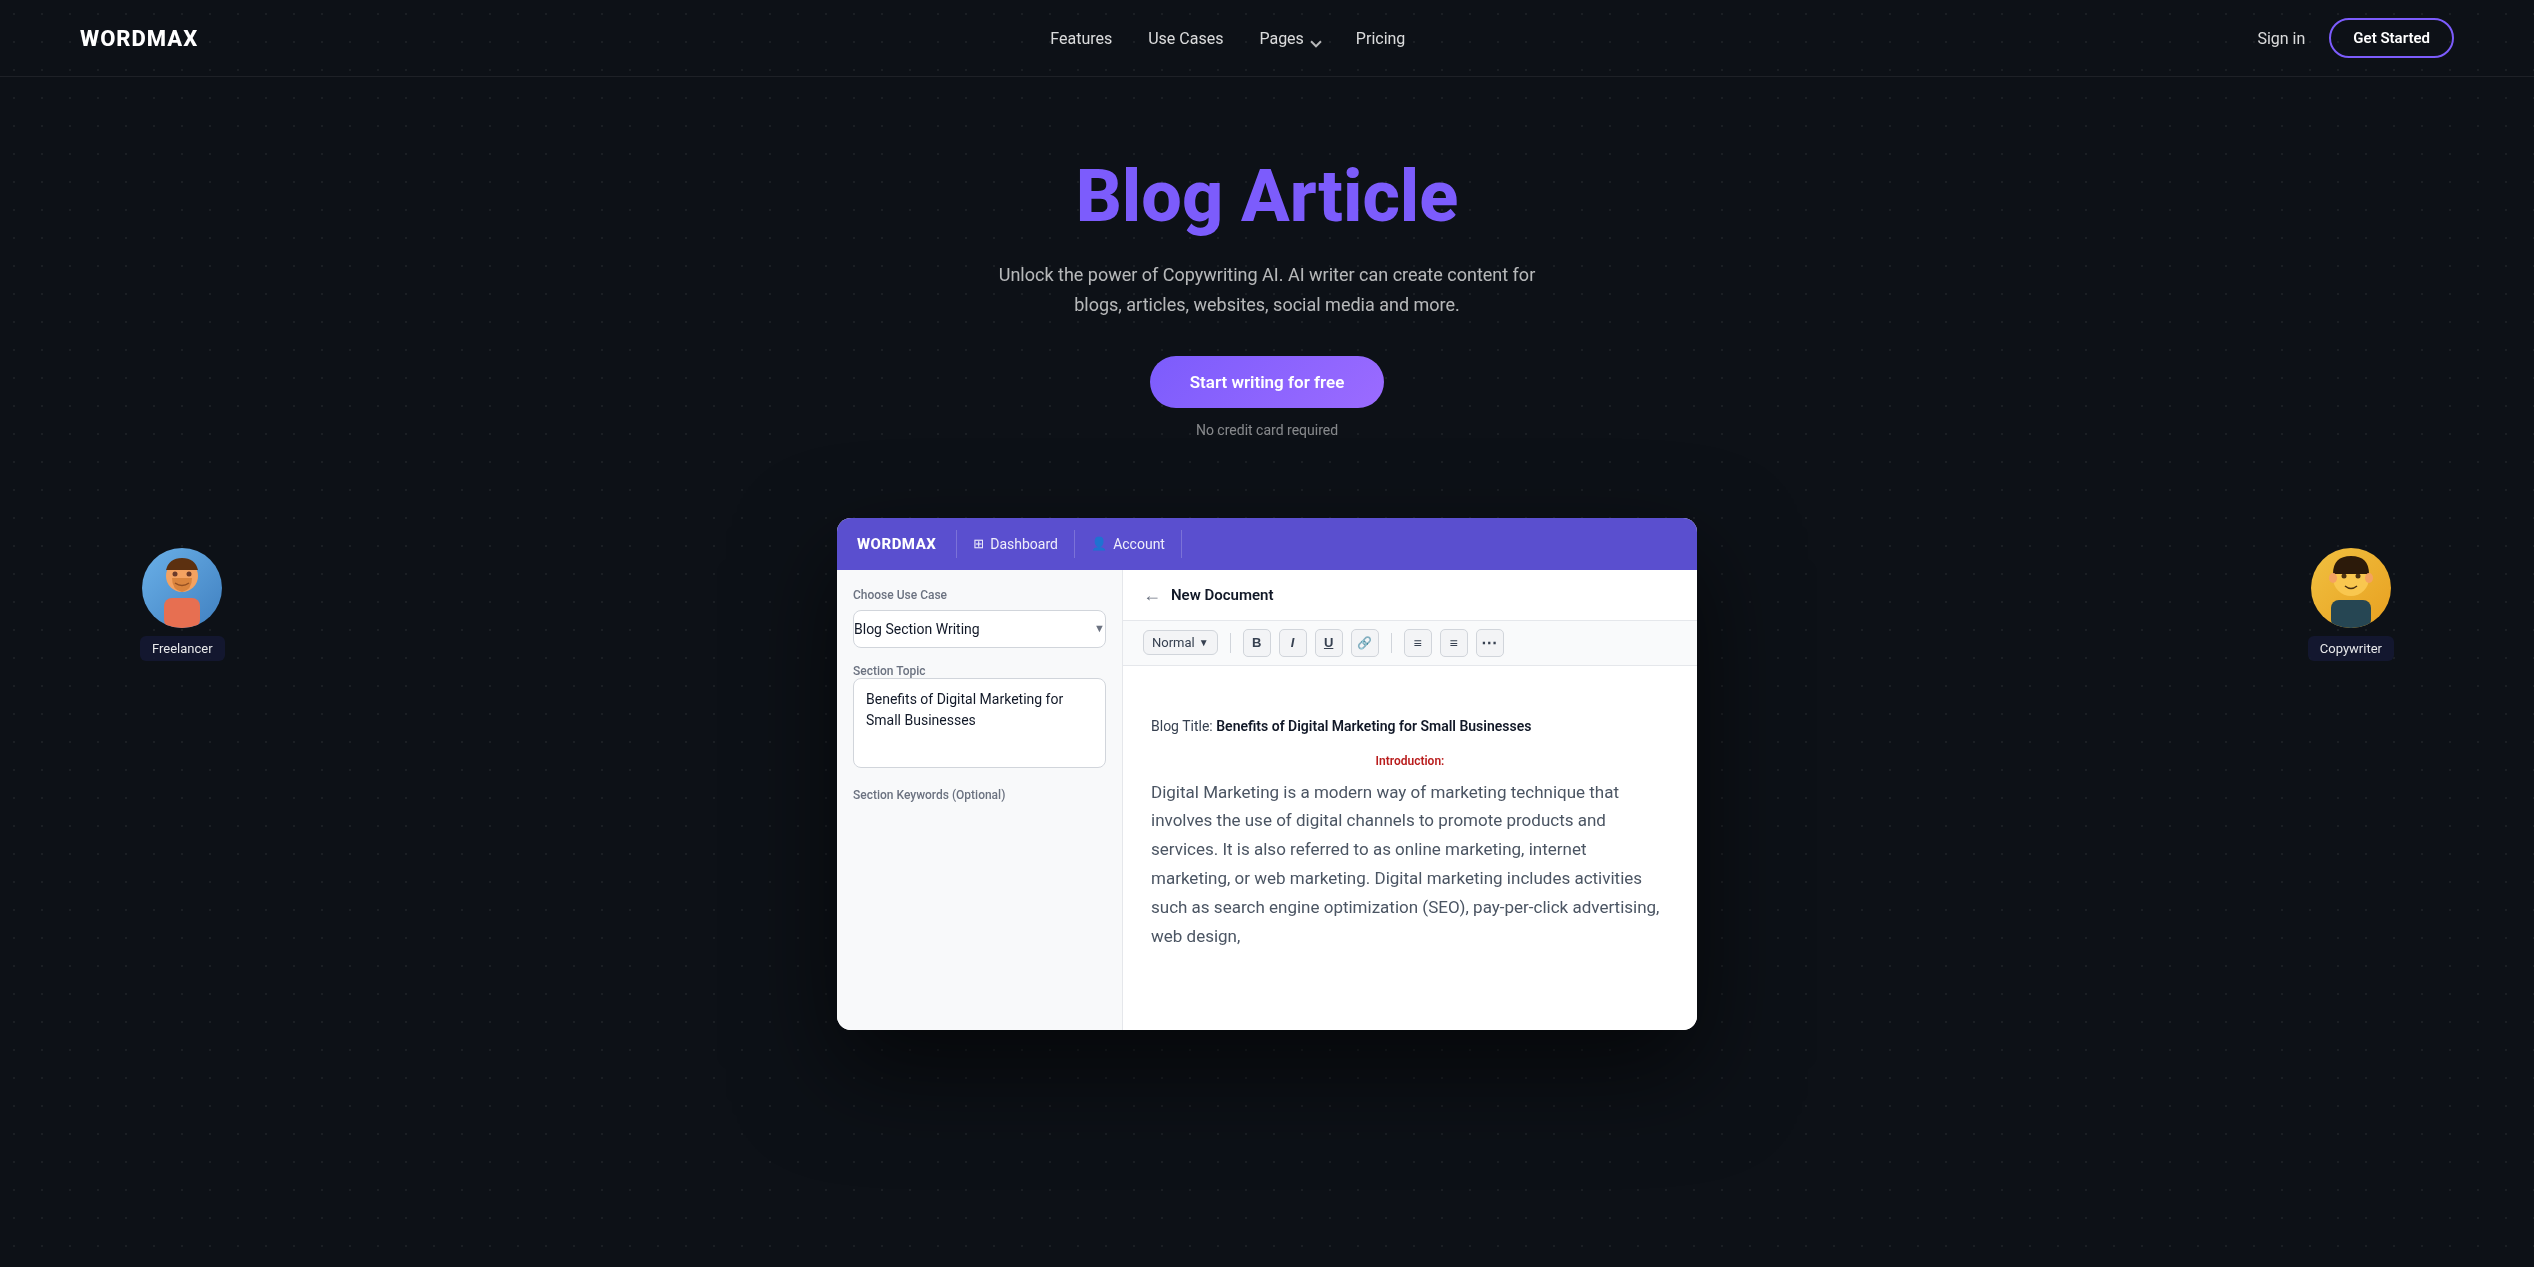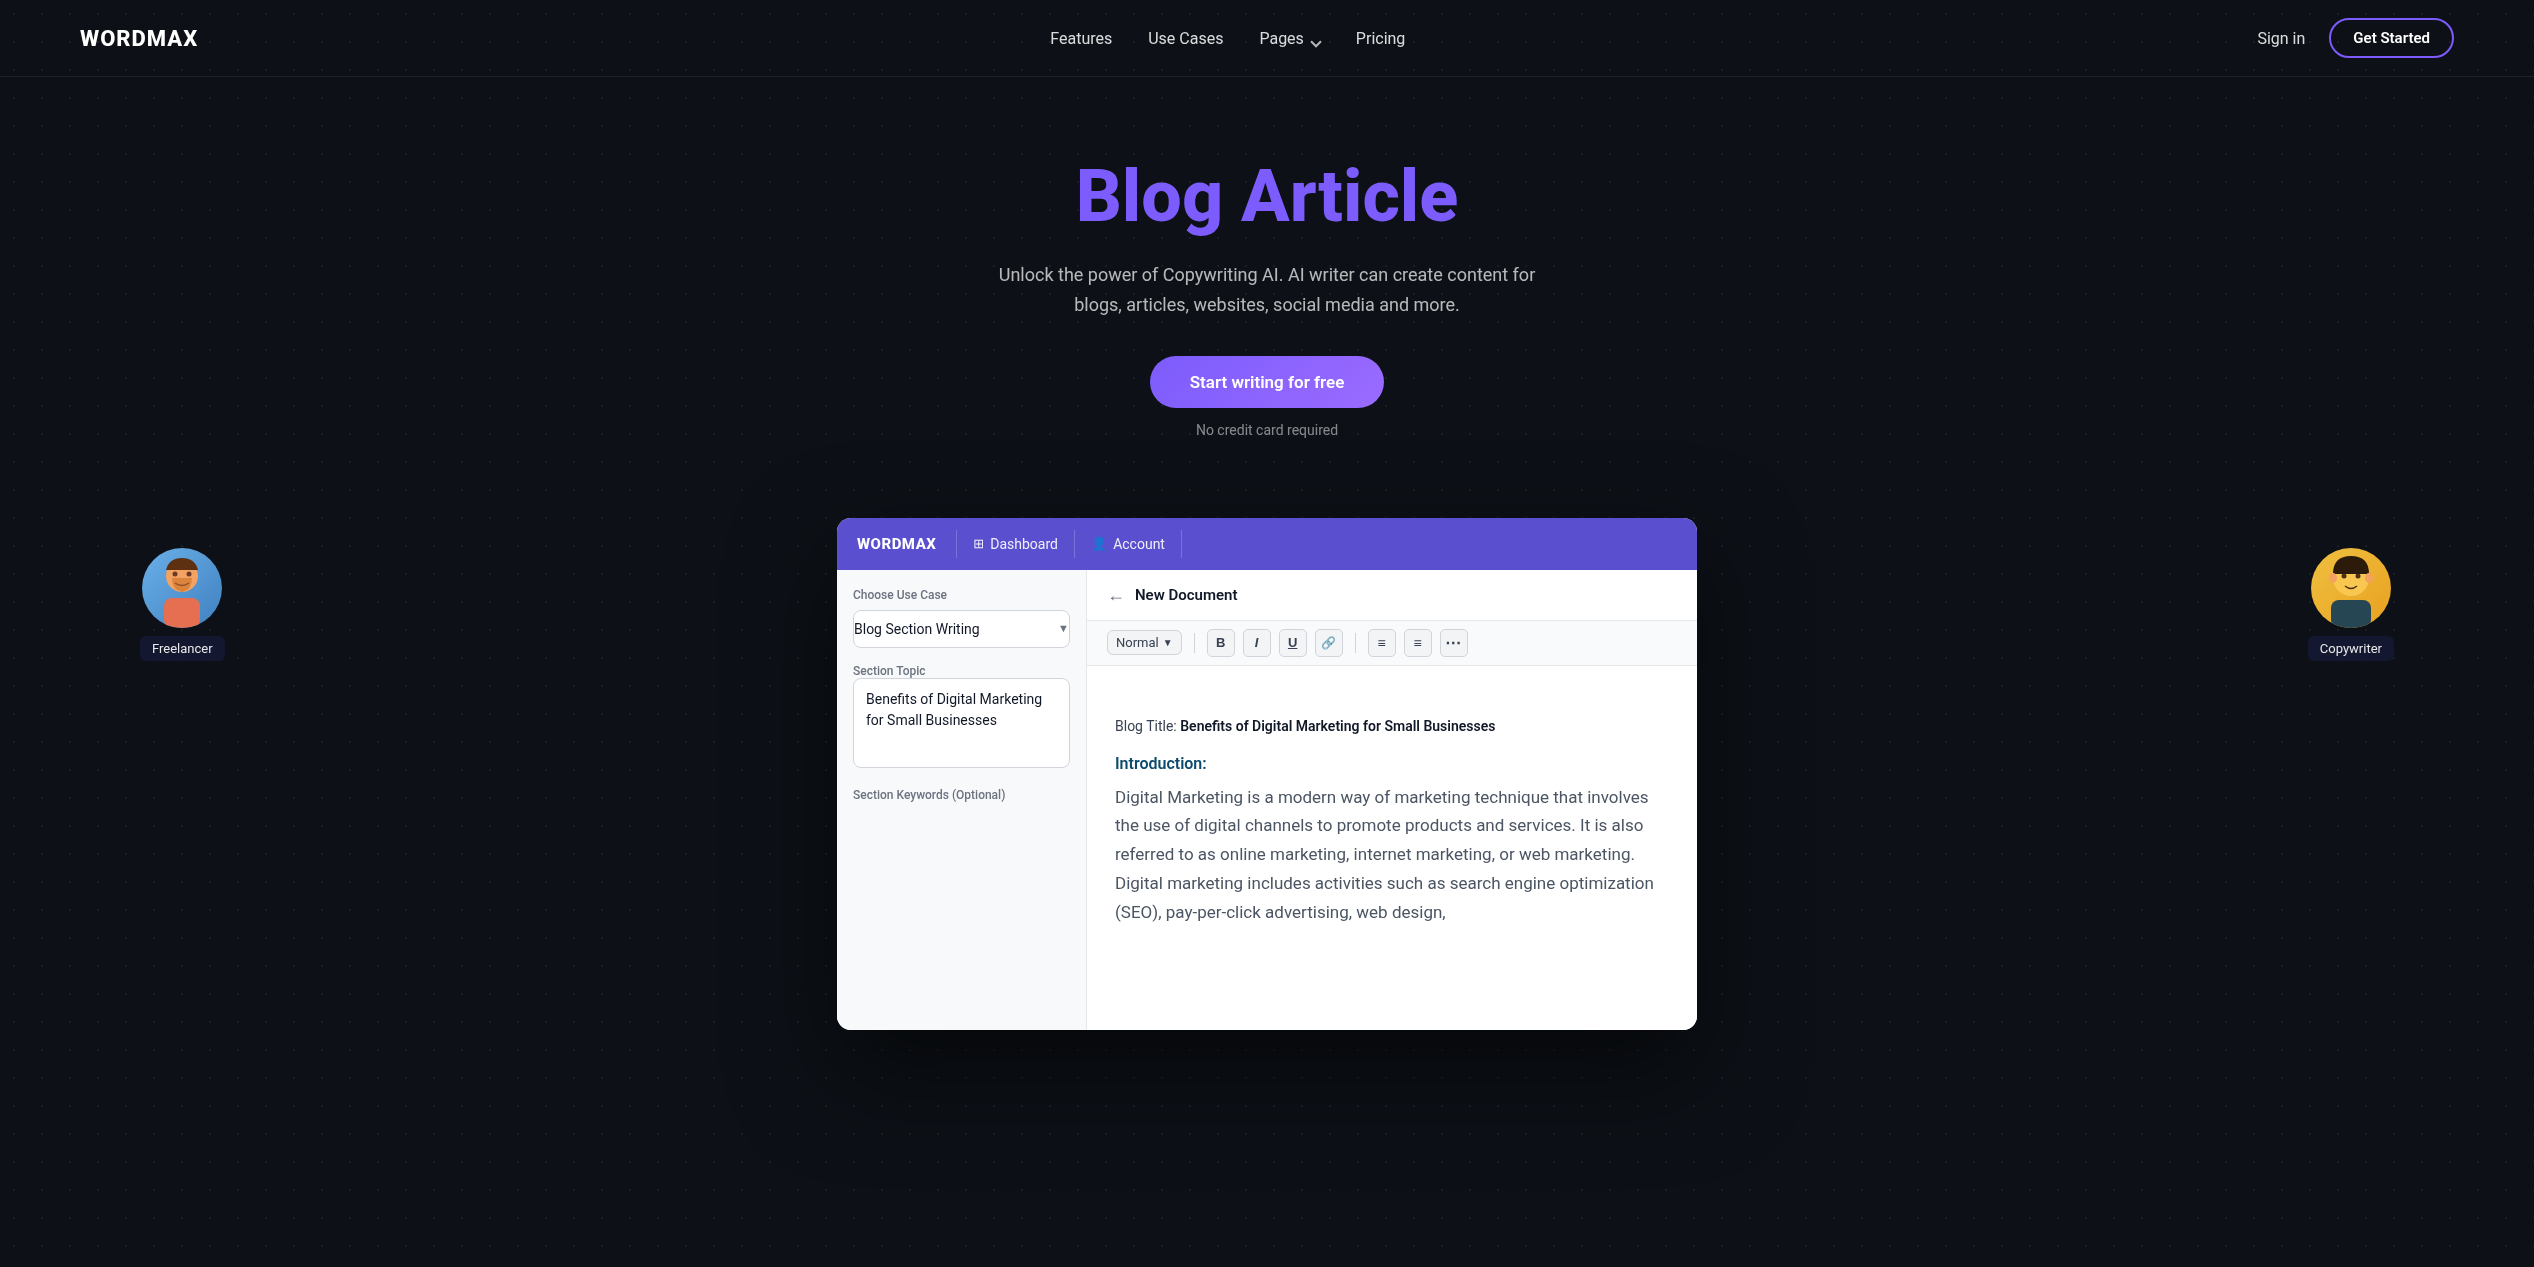--- a/index.html
+++ b/index.html
@@ -240,21 +240,21 @@
     }
 
     
     .app-body {
       display: flex;
       height: 460px;
     }
 
     
     .app-sidebar {
-      width: 250px;
+      width: 286px;
       background: #f8f9fa;
       border-right: 1px solid #e5e7eb;
       padding: 18px 16px;
       flex-shrink: 0;
     }
 
     .sidebar-label {
       font-size: 12px;
       color: #6b7280;
       margin-bottom: 8px;
@@ -387,24 +387,25 @@
       font-weight: 400;
       margin-top: 28px;
     }
 
     .editor-blog-title strong {
       font-weight: 600;
       color: #111827;
     }
 
     .editor-section-heading {
-      font-size: 16px;
+      font-size: 12px;
       font-weight: 600;
-      color: #0c4a6e;
+      color: #b91c1c;
       margin-bottom: 10px;
+      text-align: center;
     }
 
     .editor-paragraph {
       font-size: 17px;
       color: #4b5563;
       line-height: 1.7;
     }
   </style>
 </head>
 <body>

